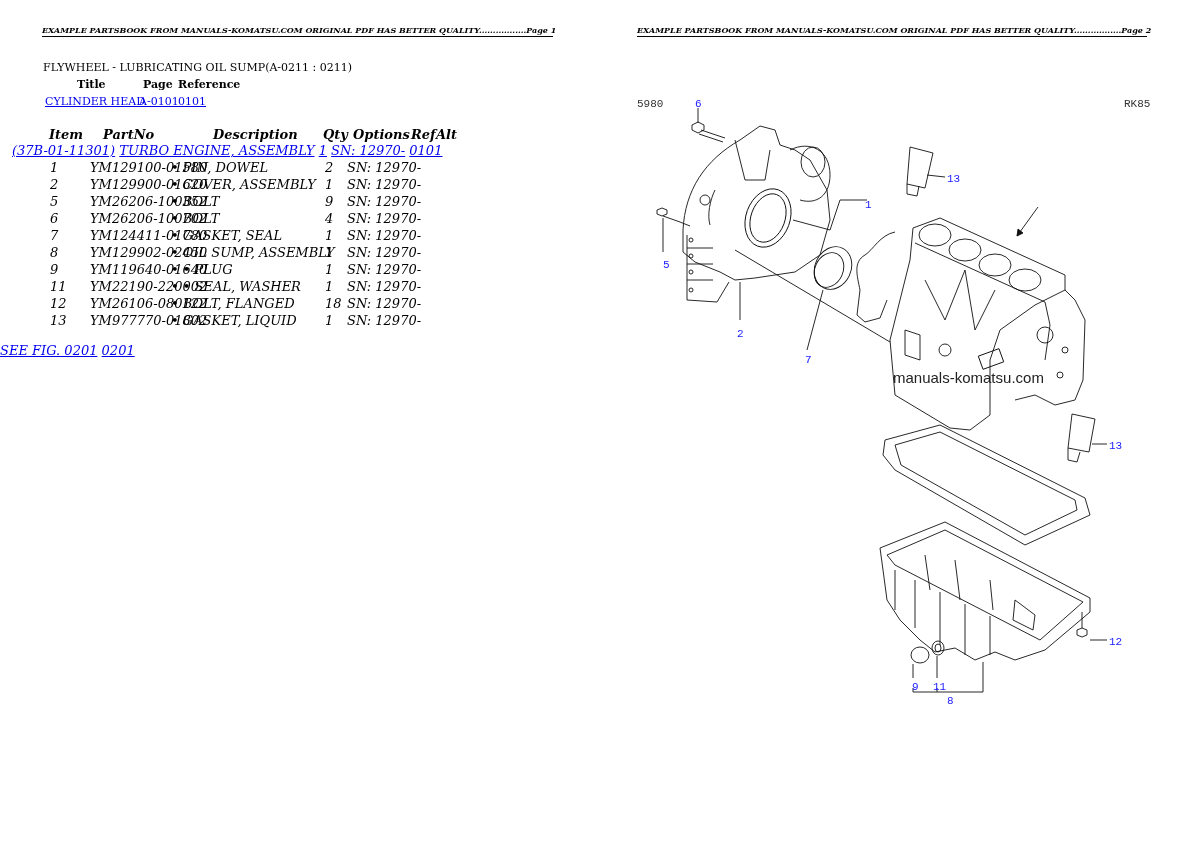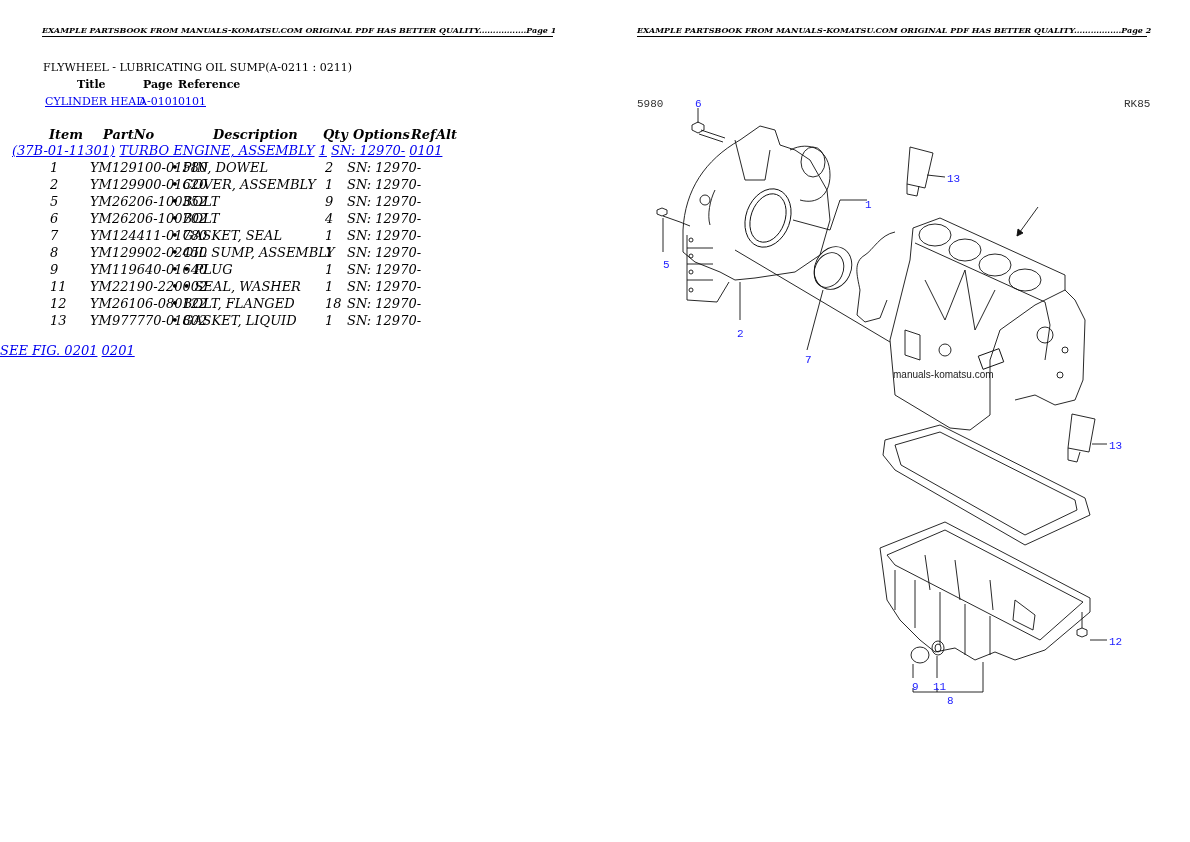--- a/index.html
+++ b/index.html
@@ -20,21 +20,21 @@
   .row span { position: absolute; white-space: nowrap; }
   .c-item { left: 50px; }
   .c-part { left: 78px; margin-left: 12px; }
   .c-desc { left: 171px; }
   .c-qty { left: 325px; }
   .c-opt { left: 347px; }
   .c-ref { left: 408px; }
   .lbl { position: absolute; font-family: Liberation Mono, monospace; font-size: 11px; }
   .lbl.blue { color: #1a1aff; }
   .lbl.gray { color: #333; }
-  .wm { position: absolute; font-family: "Liberation Sans", sans-serif; font-size: 10px; color: #222; }
+  .wm { position: absolute; font-family: "Liberation Sans", sans-serif; font-size: 15px; color: #222; }
 </style>
 </head>
 <body>
 
 <div class="page page1">
   <div class="hdr">EXAMPLE PARTSBOOK FROM MANUALS-KOMATSU.COM ORIGINAL PDF HAS BETTER QUALITY.................Page 1</div>
 
 
   <div class="t" style="left:43px; top:61px;">FLYWHEEL - LUBRICATING OIL SUMP(A-0211 : 0211)</div>
 

